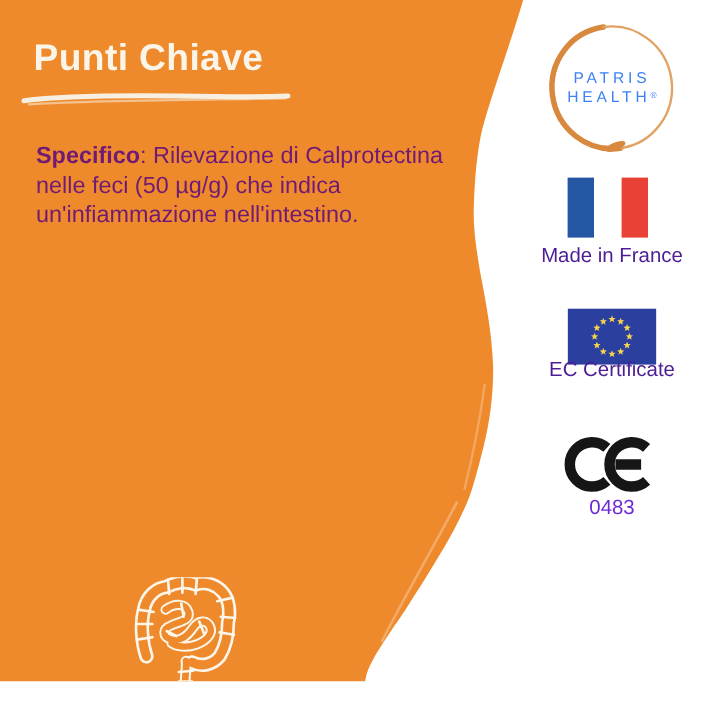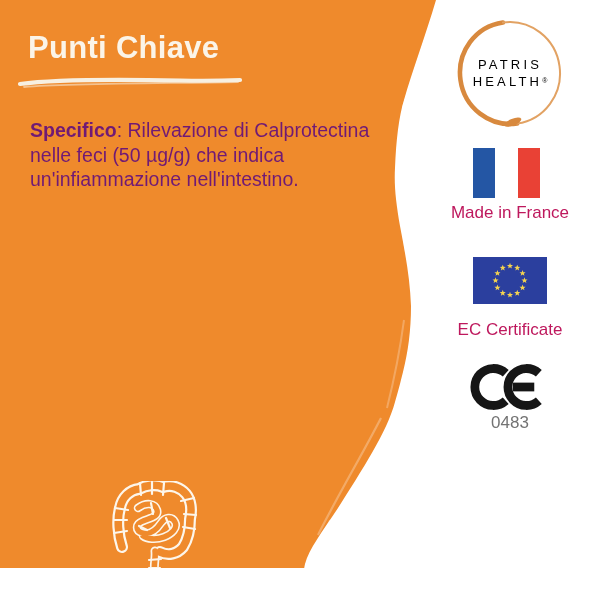--- a/index.html
+++ b/index.html
@@ -12,37 +12,37 @@
     position:absolute;left:28px;top:30px;margin:0;
     font-size:31px;font-weight:600;letter-spacing:.3px;color:#FBF4E8;
   }
   .sections{position:absolute;left:30px;top:118px;width:382px;}
   .sec{margin:0 0 22px 0;font-size:19.5px;line-height:24.5px;color:#701a75;}
   .sec .sec-label{font-weight:700;}
   .sec .sec-text{white-space:pre-line;}
   .logo-ring{position:absolute;left:452px;top:14px;width:116px;height:118px;}
   .logo-text{
     position:absolute;left:452px;top:57px;width:116px;text-align:center;
-    color:#000000;font-size:13px;line-height:15.5px;letter-spacing:3.2px;font-weight:500;
+    color:#3b82f6;font-size:13px;line-height:15.5px;letter-spacing:3.2px;font-weight:500;
   }
   .logo-text .reg{font-size:7px;letter-spacing:0;vertical-align:3px;}
   .flag-fr{position:absolute;left:473px;top:148px;width:67px;height:50px;display:flex;}
   .flag-fr .b{flex:1;background:#2456A4;}
   .flag-fr .w{flex:1;background:#ffffff;}
   .flag-fr .r{flex:1;background:#E94135;}
   .flag-eu{position:absolute;left:473px;top:257px;width:74px;height:47px;}
   .ce-mark{position:absolute;left:470px;top:360px;width:74px;height:54px;}
   .intestine{position:absolute;left:107px;top:481px;width:96px;height:102px;}
   .badge-label{
     position:absolute;width:140px;text-align:center;
-    color:#be185d;font-size:17px;line-height:20px;
+    color:#4c1d95;font-size:17px;line-height:20px;
   }
   .lbl-france{left:440px;top:203px;}
-  .lbl-ec{left:440px;top:320px;}
-  .lbl-ce-num{left:440px;top:413px;color:#737373;}
+  .lbl-ec{left:440px;top:298px;}
+  .lbl-ce-num{left:440px;top:413px;color:#6d28d9;}
 </style>
 </head>
 <body>
 
 <div class="canvas">
 
   <svg class="bg-svg" viewBox="0 0 600 600">
     <path fill="#EF8A2C" d="M0,0 L436,0 C426,34 412,72 404,100 C399,116 396,140 395,168
          C394,186 396,202 400,226 C405,252 410,278 411,306
          C411,331 408,352 403,372 C400,384 398,392 395,402

